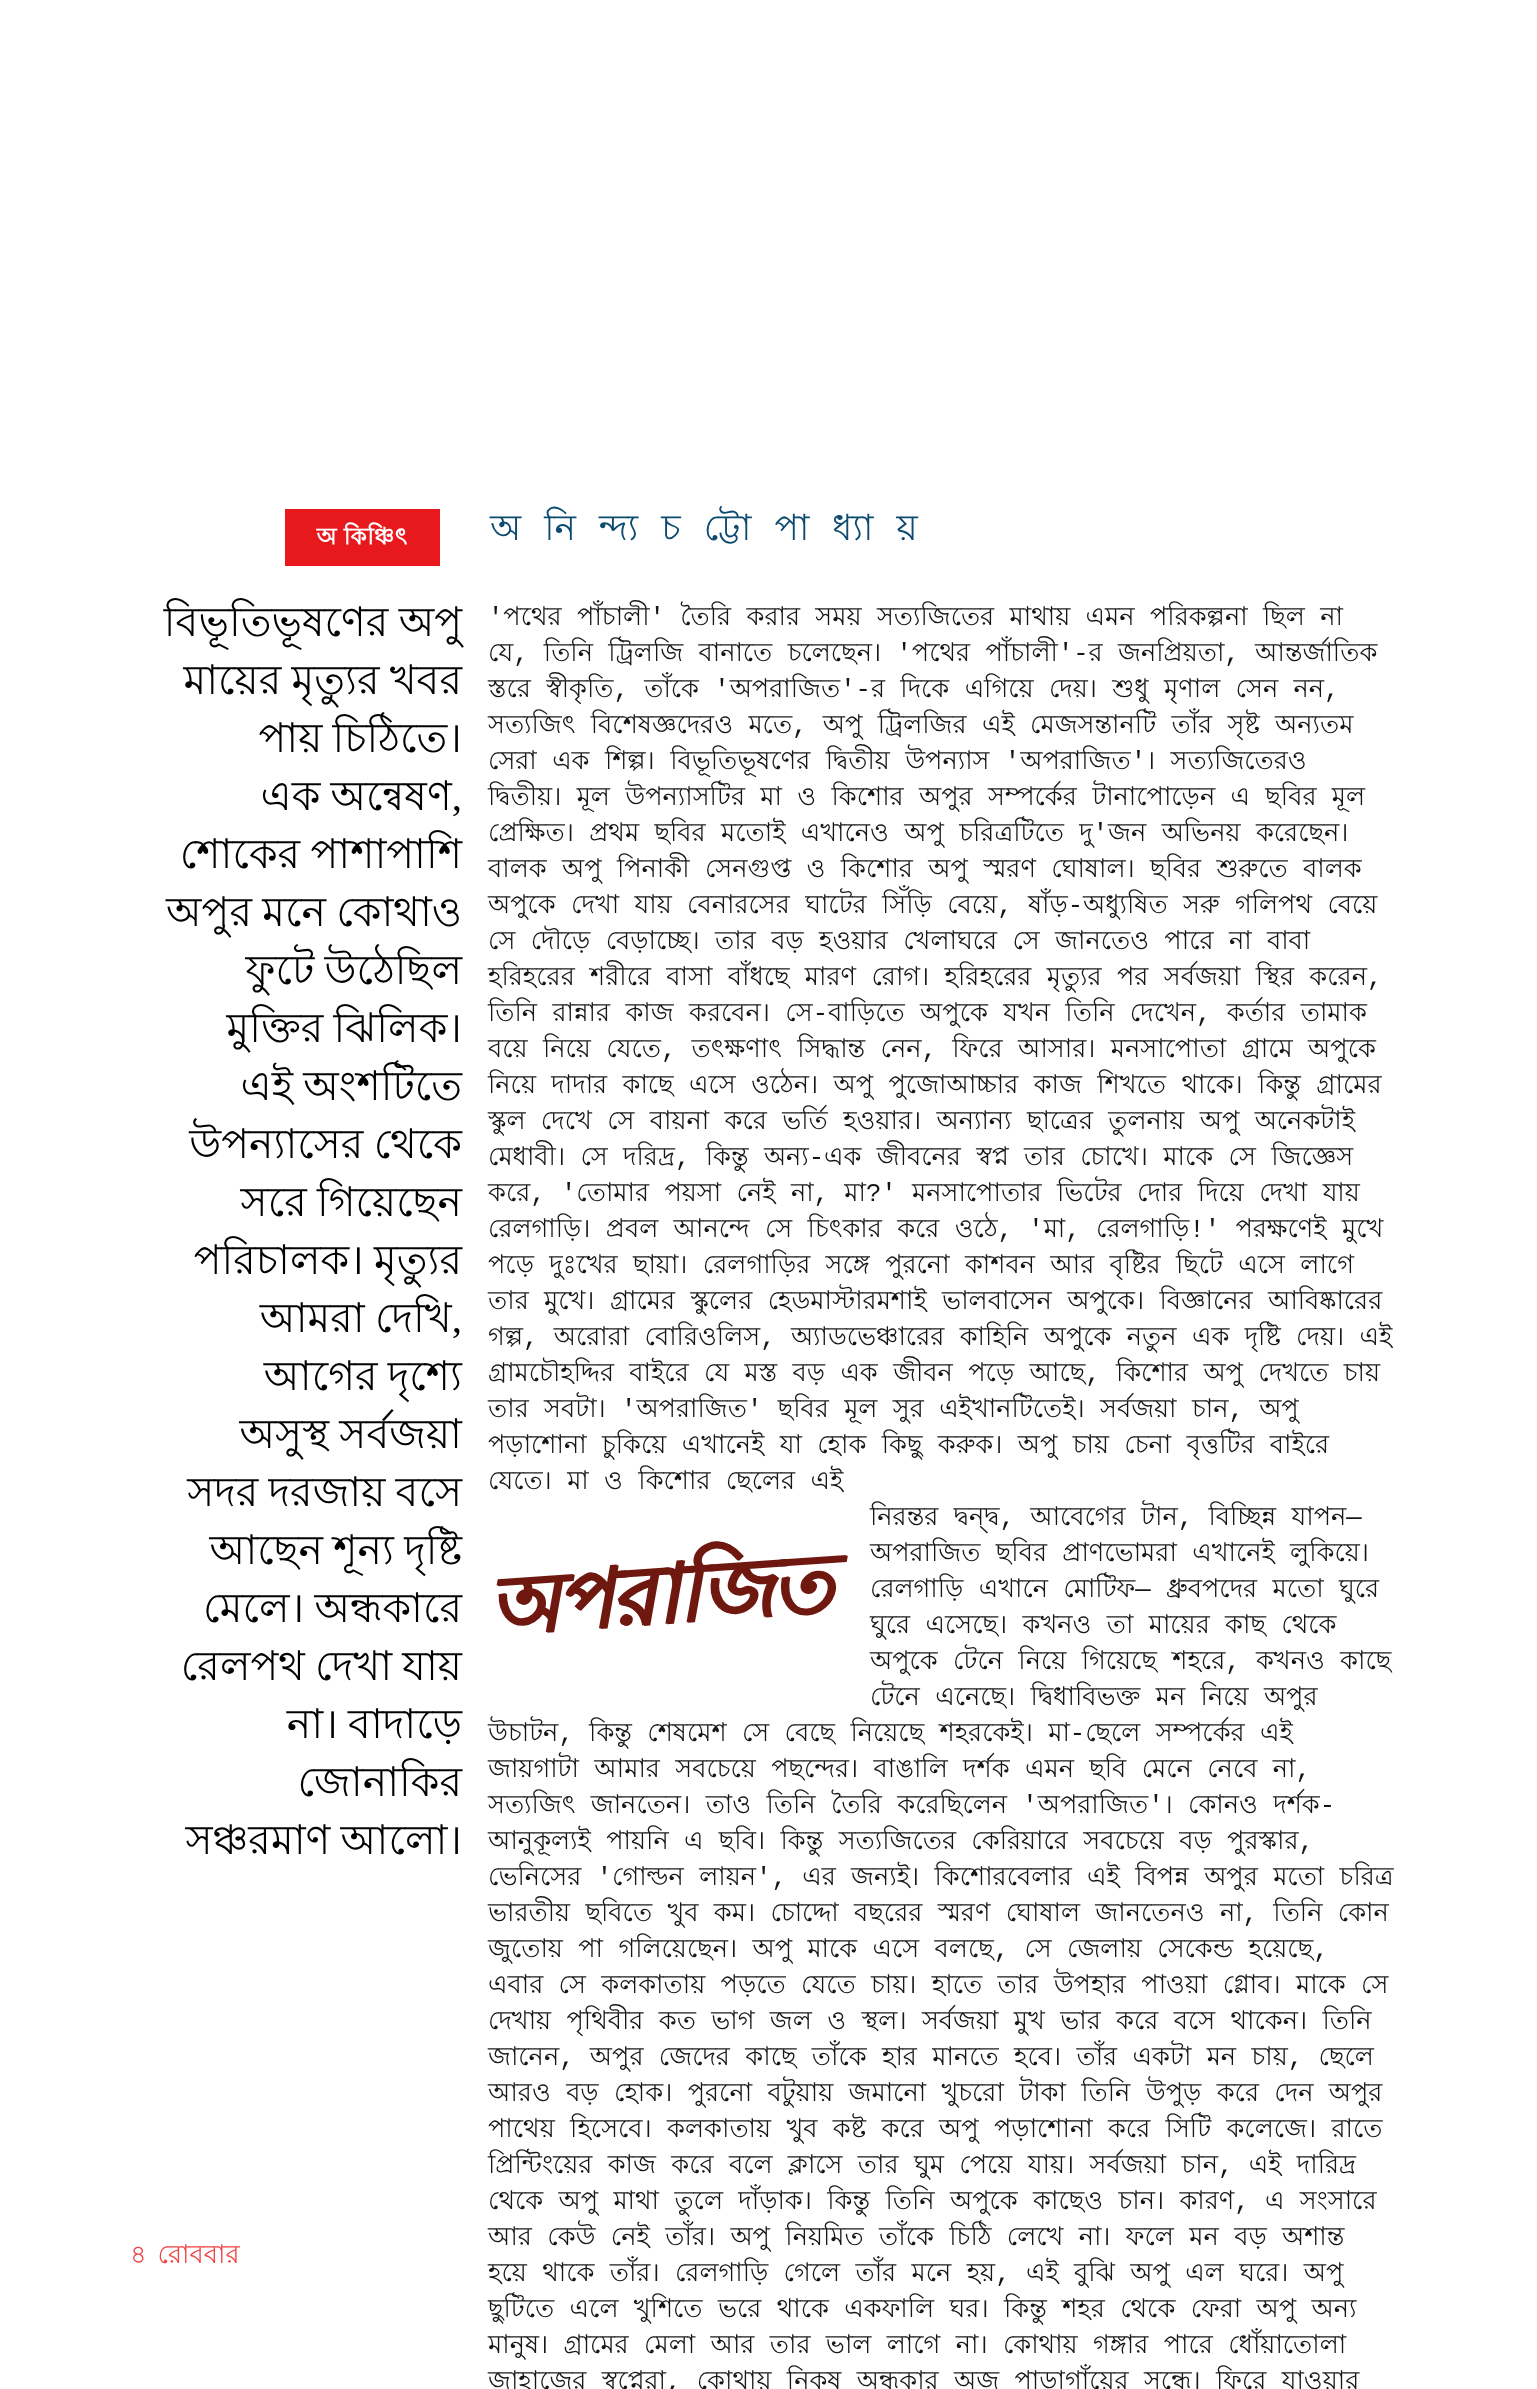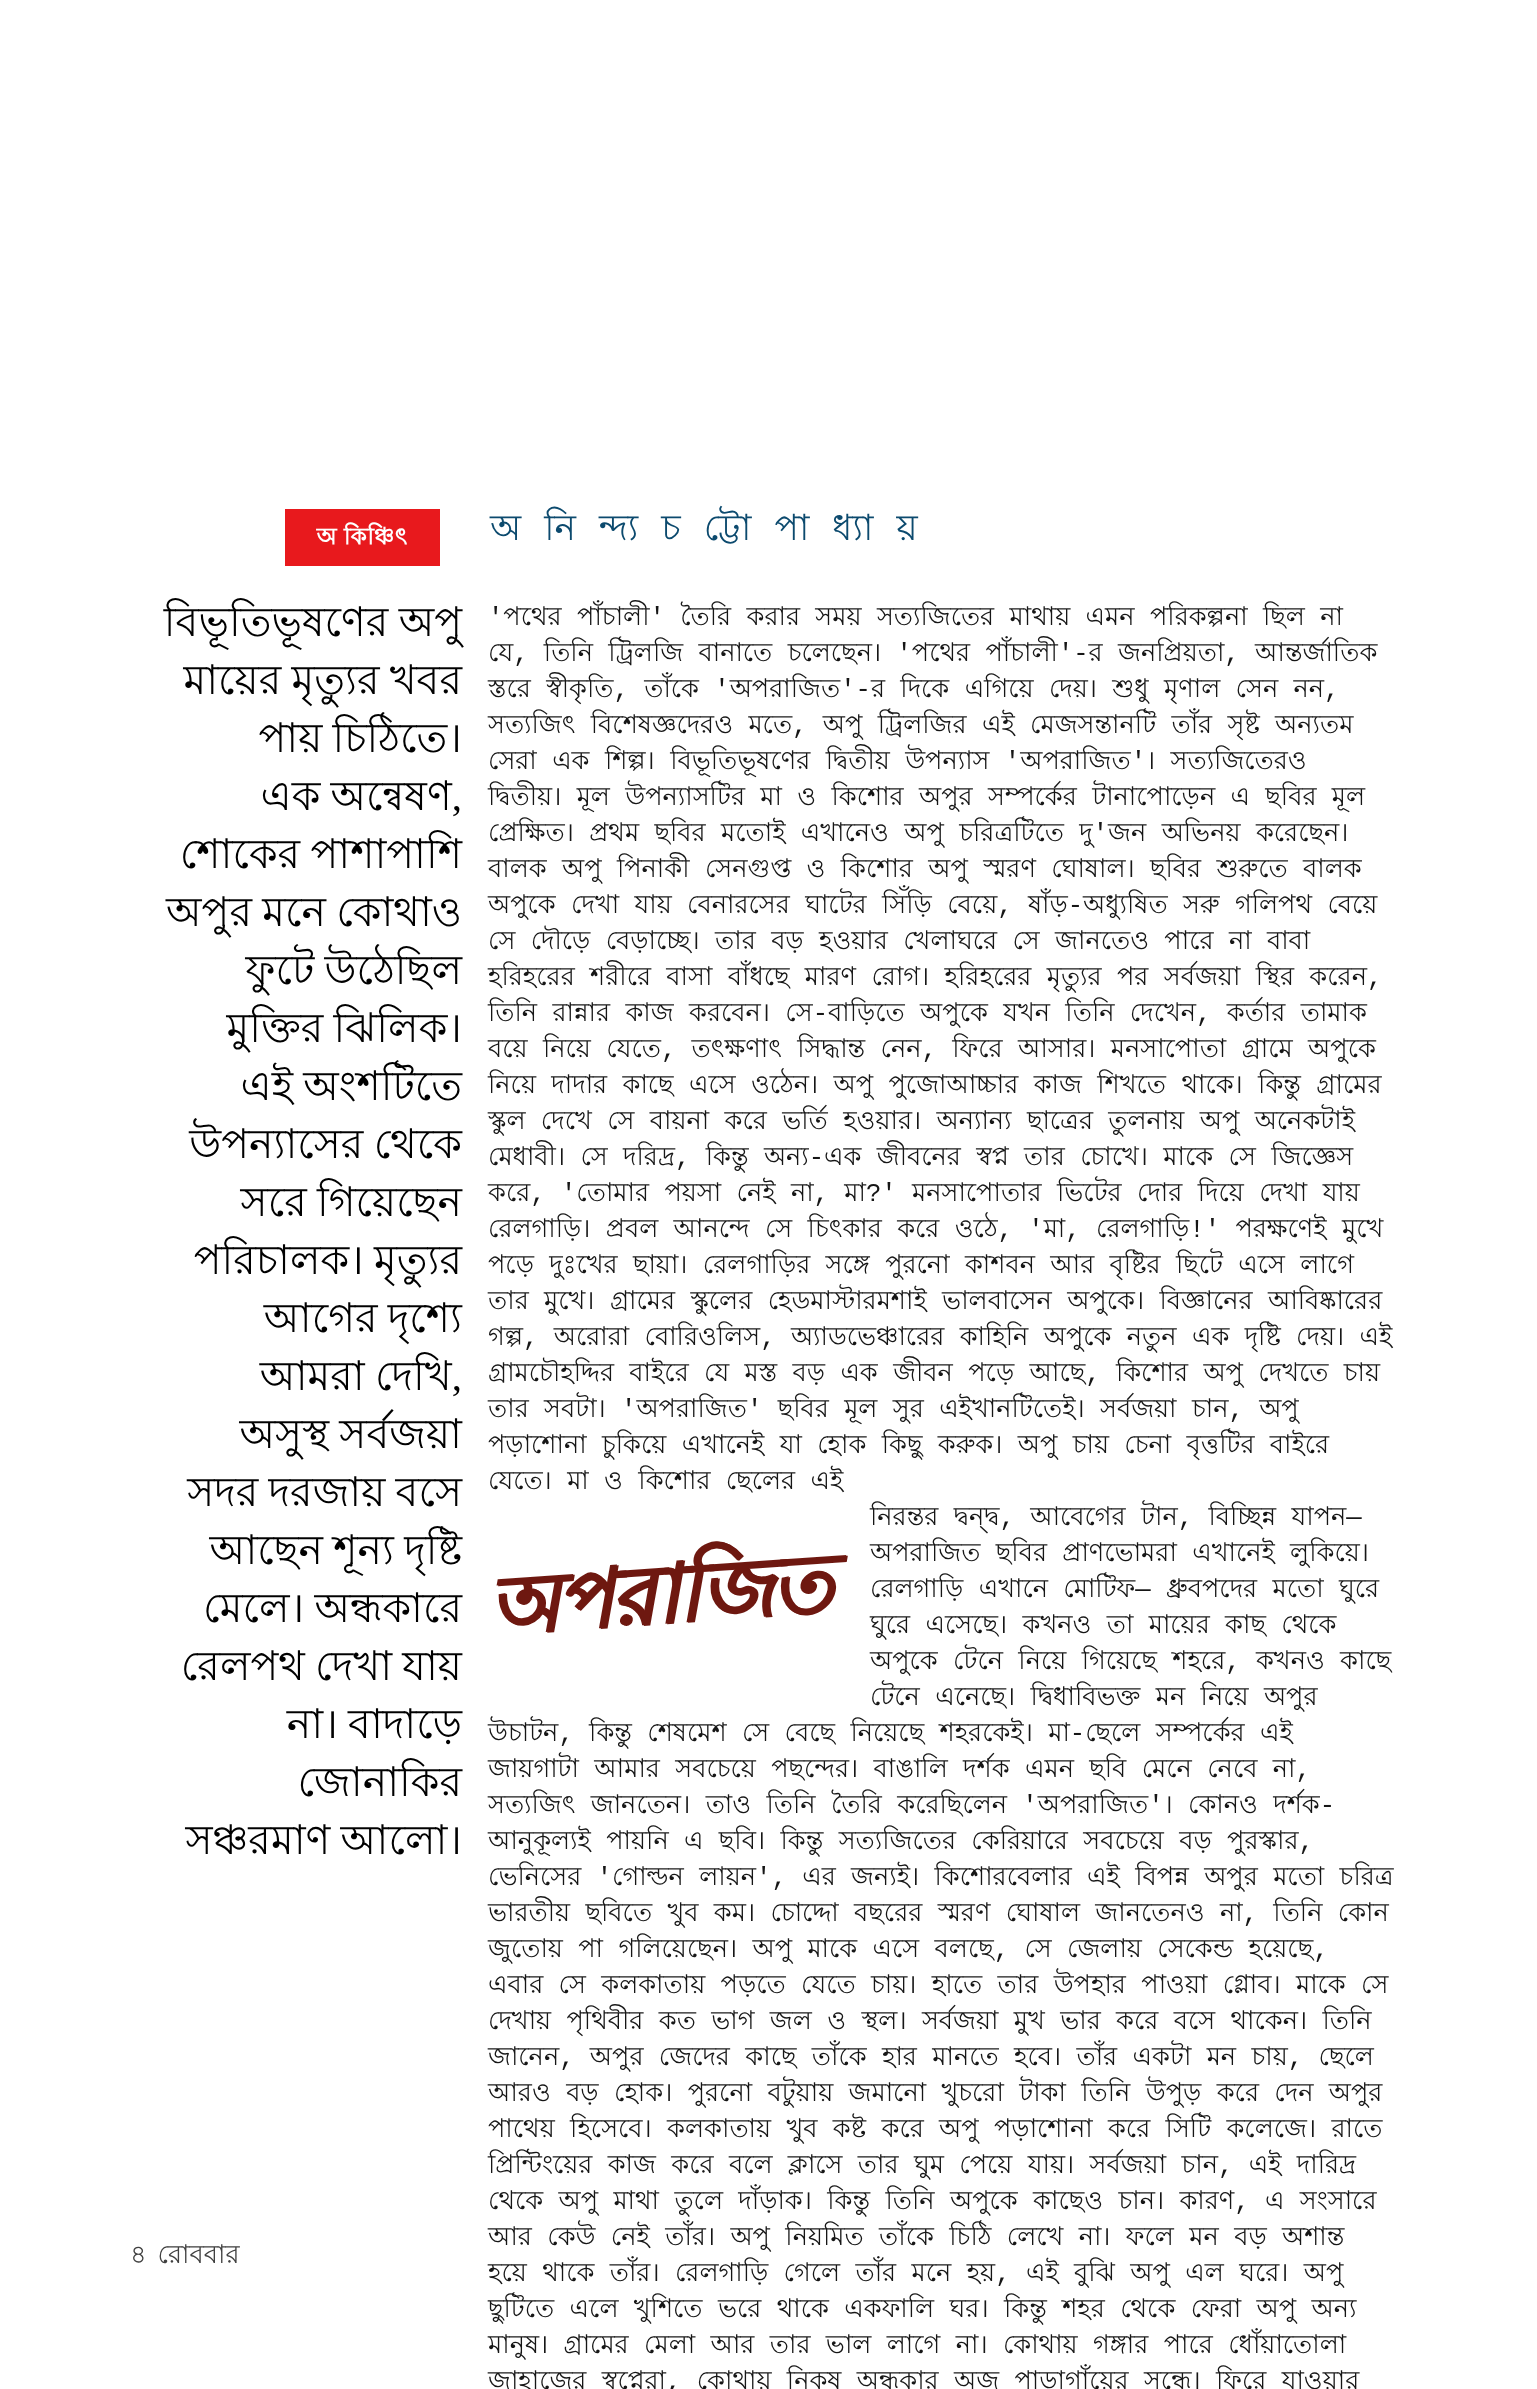--- a/index.html
+++ b/index.html
@@ -60,21 +60,21 @@
     font-weight:bold; font-style:italic;
     color:#6e1810;
     transform:rotate(-4deg) translateY(4.7px);
     letter-spacing:-2.3px;
     white-space:nowrap;
     text-shadow:1.6px 0.8px 0 #6e1810;
   }
   
   .footer {
     position:absolute; left:130px; top:2235px;
-    font-size:25.6px; color:#404040;
+    font-size:25.6px; color:#ef4444;
     white-space:nowrap;
   }
   .footer .pageno { margin-right:11px; }
 </style>
 </head>
 <body>
 
 <div class="page">
 
   <div class="kicker">
@@ -89,22 +89,22 @@
     <div class="pq-line">পায় চিঠিতে।</div>
     <div class="pq-line">এক অন্বেষণ,</div>
     <div class="pq-line">শোকের পাশাপাশি</div>
     <div class="pq-line">অপুর মনে কোথাও</div>
     <div class="pq-line">ফুটে উঠেছিল</div>
     <div class="pq-line">মুক্তির ঝিলিক।</div>
     <div class="pq-line">এই অংশটিতে</div>
     <div class="pq-line">উপন্যাসের থেকে</div>
     <div class="pq-line">সরে গিয়েছেন</div>
     <div class="pq-line">পরিচালক। মৃত্যুর</div>
+    <div class="pq-line">আমরা দেখি,</div>
     <div class="pq-line">আগের দৃশ্যে</div>
-    <div class="pq-line">আমরা দেখি,</div>
     <div class="pq-line">অসুস্থ সর্বজয়া</div>
     <div class="pq-line">সদর দরজায় বসে</div>
     <div class="pq-line">আছেন শূন্য দৃষ্টি</div>
     <div class="pq-line">মেলে। অন্ধকারে</div>
     <div class="pq-line">রেলপথ দেখা যায়</div>
     <div class="pq-line">না। বাদাড়ে</div>
     <div class="pq-line">জোনাকির</div>
     <div class="pq-line">সঞ্চরমাণ আলো।</div>
   </div>
 

